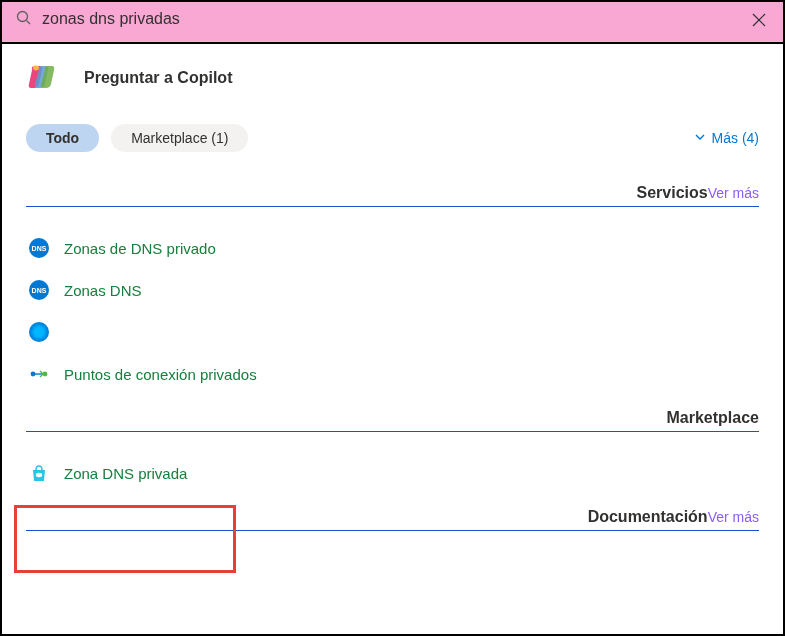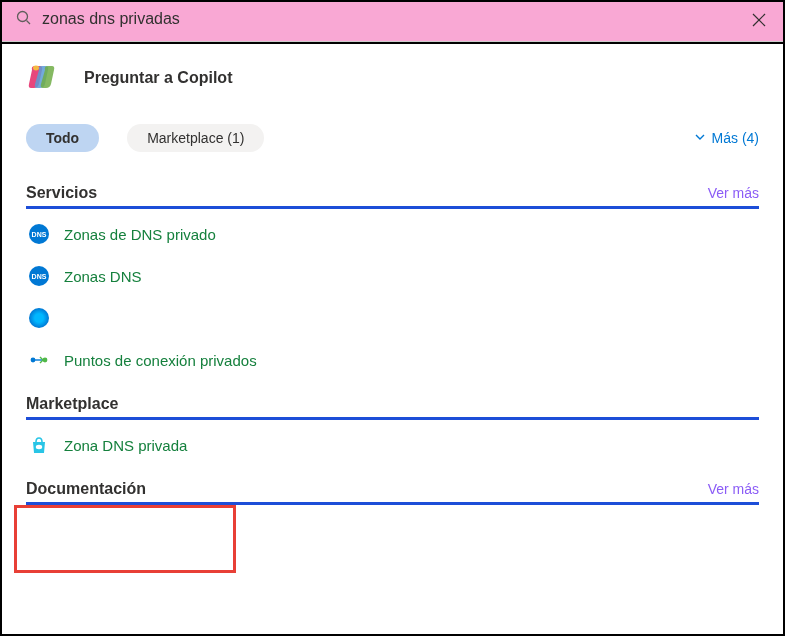--- a/index.html
+++ b/index.html
@@ -68,21 +68,21 @@
     .copilot-label {
       font-size: 16px;
       font-weight: 600;
       color: #323130;
       margin-left: 12px;
     }
     .filter-row {
       display: flex;
       align-items: center;
       padding: 18px 24px 18px 24px;
-      gap: 28px;
+      gap: 12px;
     }
     .pill {
       padding: 6px 20px;
       border-radius: 999px;
       font-size: 14px;
       background: #f3f2f1;
       color: #323130;
       cursor: pointer;
       white-space: nowrap;
     }
@@ -99,24 +99,24 @@
       font-size: 14px;
       cursor: pointer;
     }
     .section {
       padding: 0 24px;
       margin-top: 8px;
     }
     .section-header {
       display: flex;
       align-items: baseline;
-      justify-content: space-between;
+      justify-content: flex-end;
       padding: 6px 0 4px 0;
-      border-bottom: 3px solid #1d4ed8;
-      margin-bottom: 4px;
+      border-bottom: 1px solid #1d4ed8;
+      margin-bottom: 20px;
     }
     .section-title {
       font-size: 16px;
       font-weight: 600;
       color: #323130;
     }
     .see-more {
       color: #8b5cf6;
       font-size: 14px;
       cursor: pointer;

